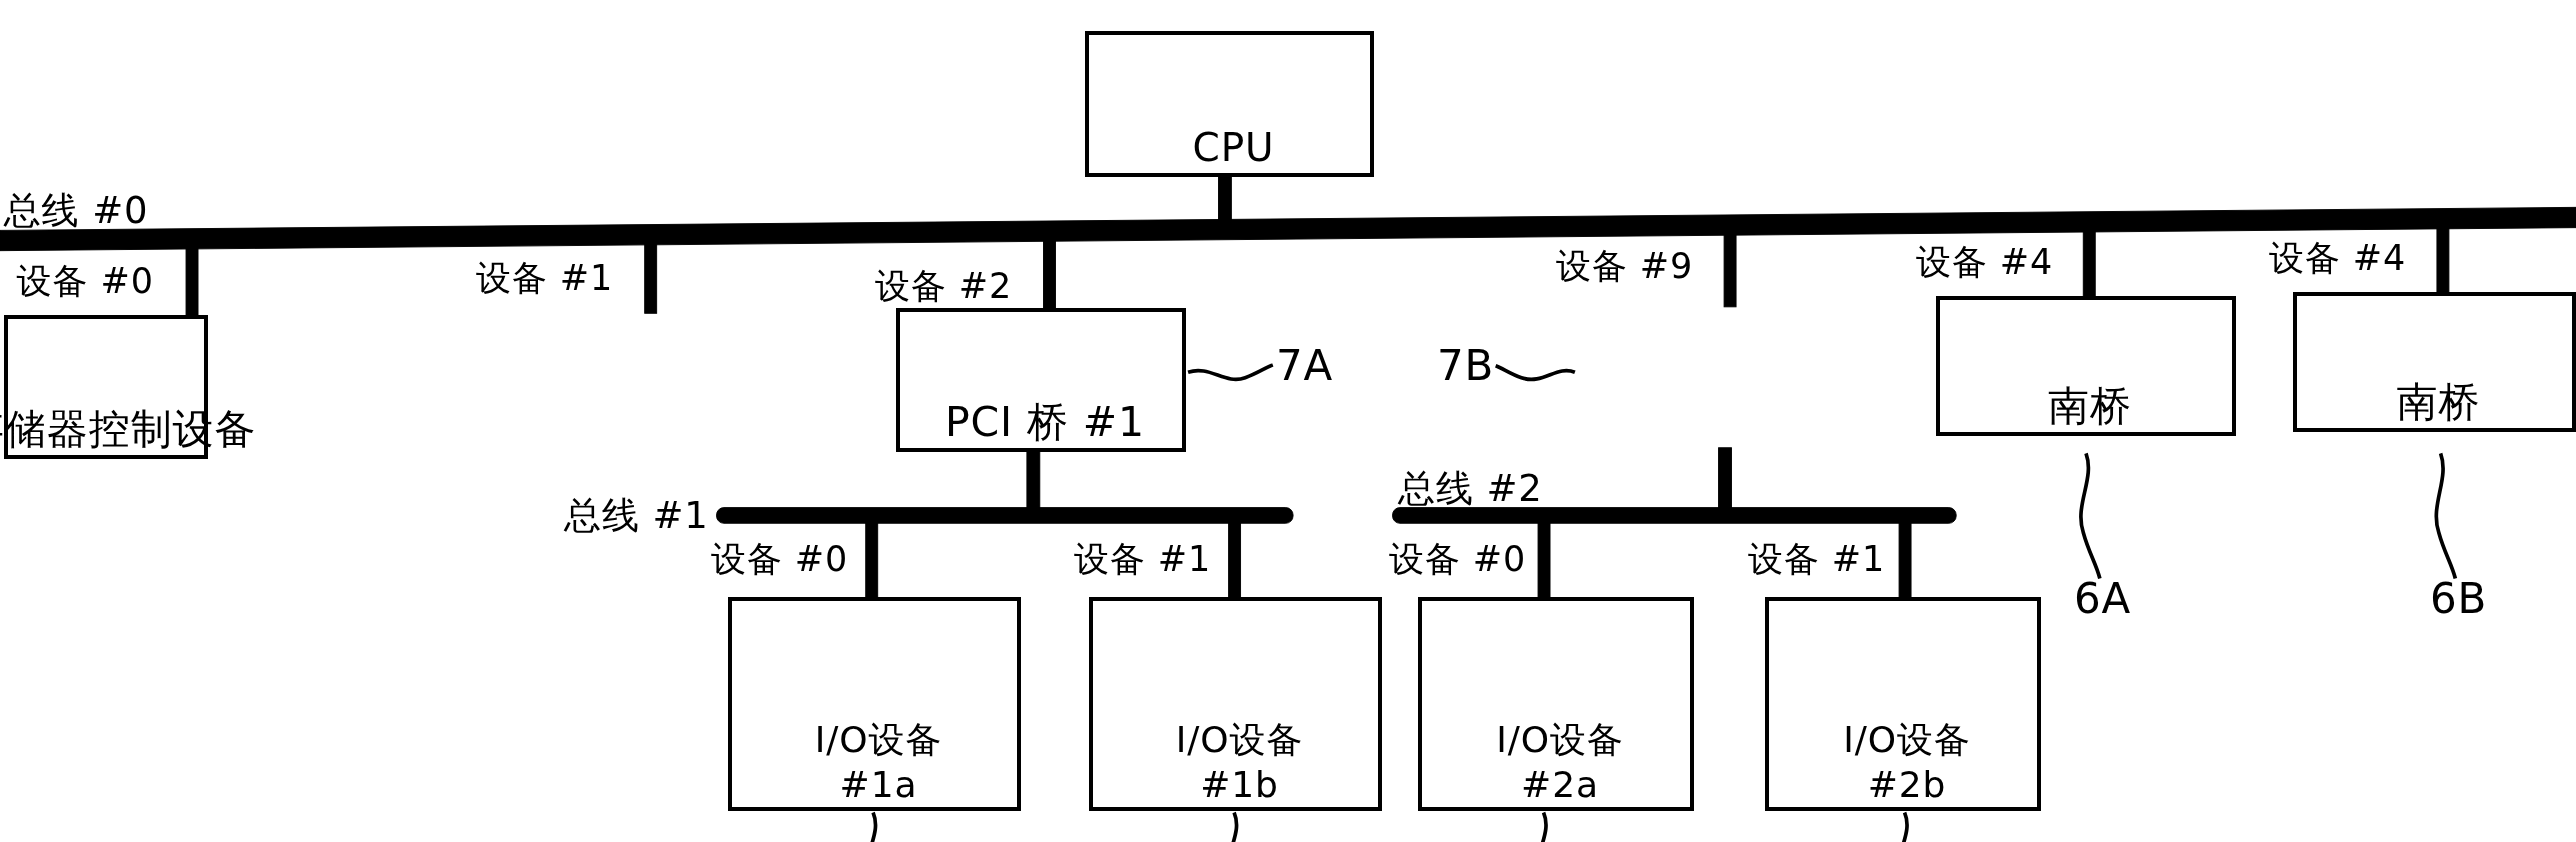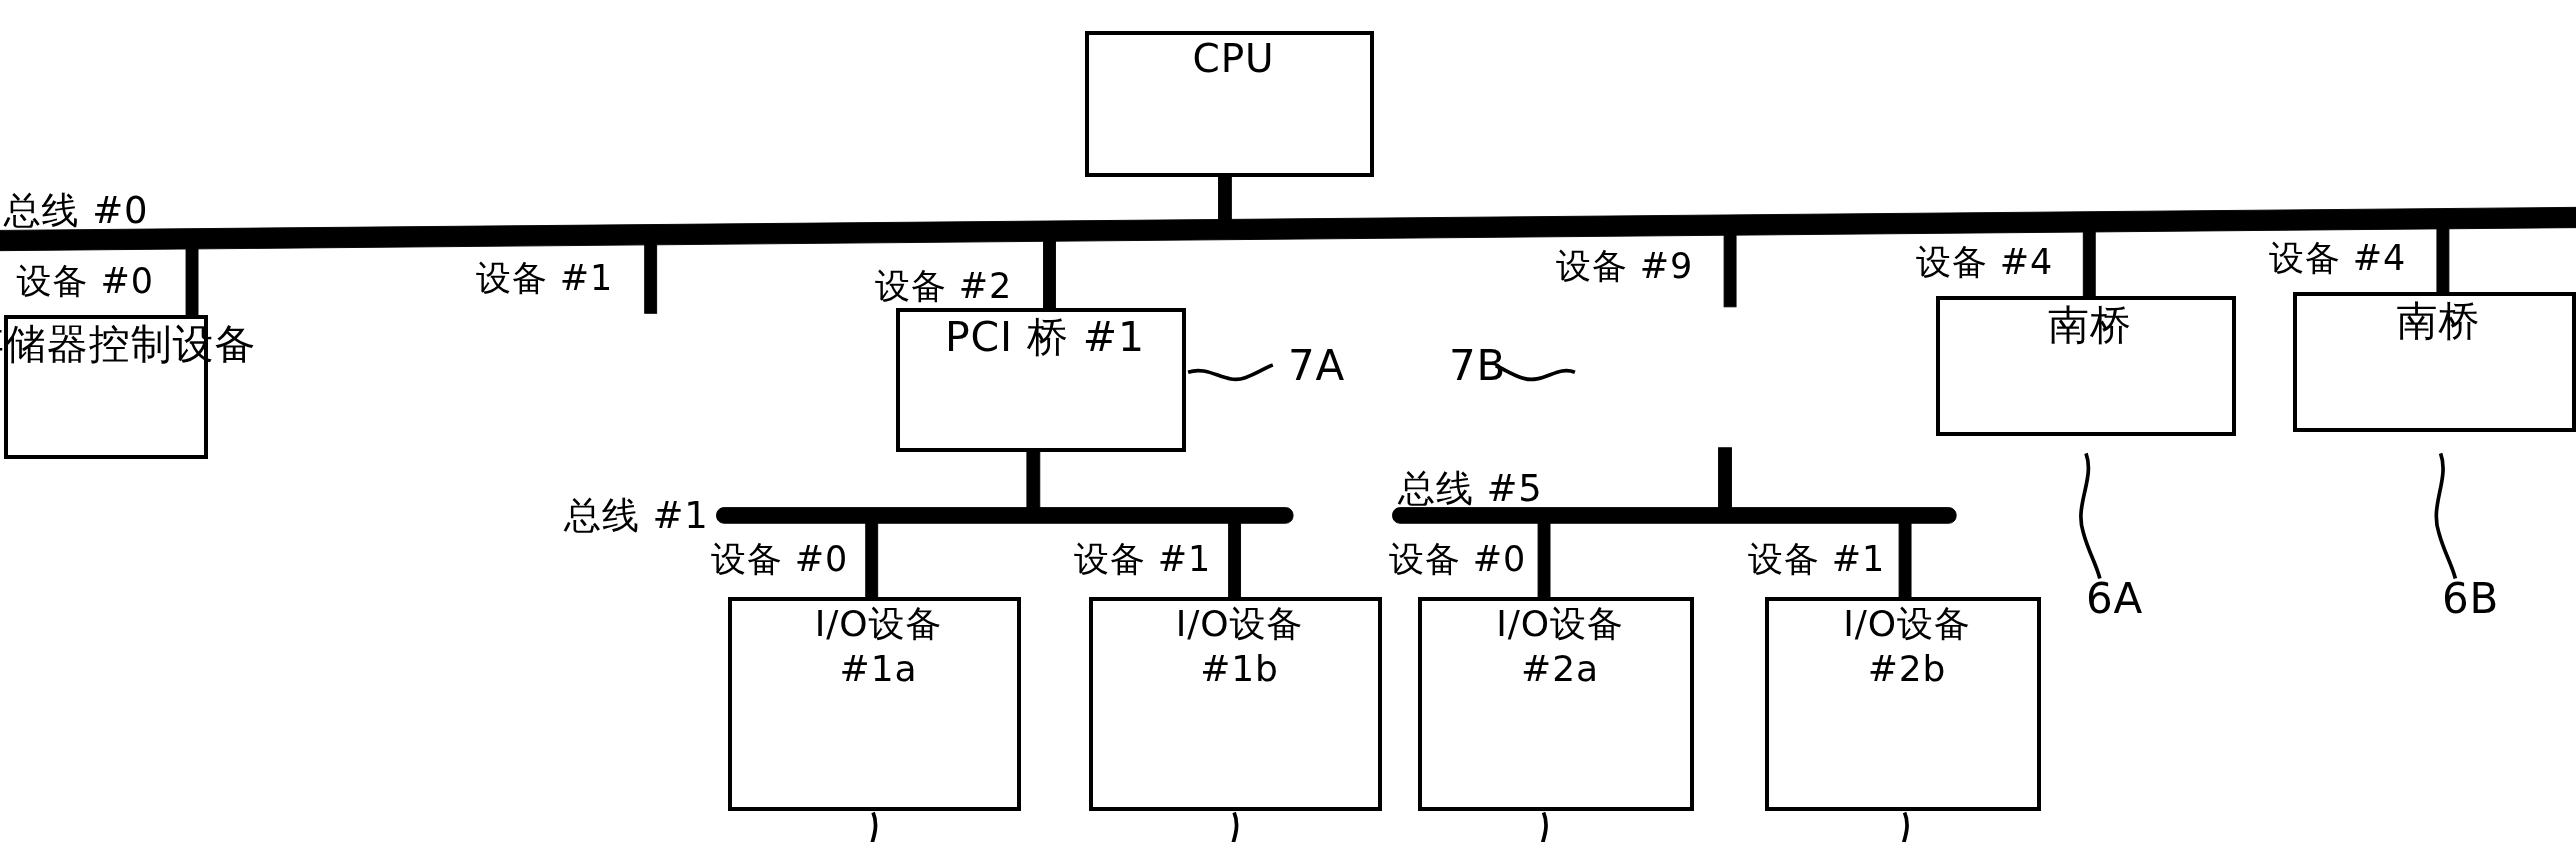--- a/index.html
+++ b/index.html
@@ -24,40 +24,40 @@
     height: 843px;
   }
   .box {
     position: absolute;
     border: 4.6px solid #000;
     background: #fff;
     box-sizing: border-box;
     display: flex;
     flex-direction: column;
     align-items: center;
-    justify-content: flex-start;
+    justify-content: flex-end;
     text-align: center;
     line-height: 1.25;
     padding-left: 8px;
   }
   .box .line1, .box .line2 {
     display: block;
     white-space: nowrap;
   }
   .lbl {
     position: absolute;
     white-space: nowrap;
     line-height: 1;
   }
   .f-cpu   { font-size: 39px; letter-spacing: 0.9px; }
   .f-box   { font-size: 41px; letter-spacing: 0.9px; }
   .f-boxs  { font-size: 36px; letter-spacing: 0.9px; }
   .f-dev   { font-size: 35px; letter-spacing: 0.9px; }
   .f-bus   { font-size: 37px; letter-spacing: 0.9px; }
-  .f-ref   { font-size: 42px; letter-spacing: 0.9px; margin-left: 12px; }
+  .f-ref   { font-size: 42px; letter-spacing: 0.9px; }
 </style>
 </head>
 <body>
 
 <div id="diagram">
 
   <svg class="layer" viewBox="0 0 2797 915">
     <g fill="#000" stroke="#000">
 
       <polygon points="0,250 2797,225 2797,247 0,272"></polygon>
@@ -142,21 +142,21 @@
   <div class="box f-boxs" style="left:728px; top:597px; width:293px; height:214px;">
     <span class="line1">I/O设备</span>
     <span class="line2">#1a</span>
   </div>
 
   <div class="box f-boxs" style="left:1089px; top:597px; width:293px; height:214px;">
     <span class="line1">I/O设备</span>
     <span class="line2">#1b</span>
   </div>
 
-  <div class="lbl f-bus" style="left:1398px; top:470px;">总线 #5</div>
+  <div class="lbl f-bus" style="left:1398px; top:470px;">总线 #2</div>
 
   <div class="lbl f-dev" style="left:1389px; top:542px;">设备 #0</div>
   <div class="lbl f-dev" style="left:1748px; top:542px;">设备 #1</div>
 
   <div class="box f-boxs" style="left:1418px; top:597px; width:276px; height:214px;">
     <span class="line1">I/O设备</span>
     <span class="line2">#2a</span>
   </div>
 
   <div class="box f-boxs" style="left:1765px; top:597px; width:276px; height:214px;">

